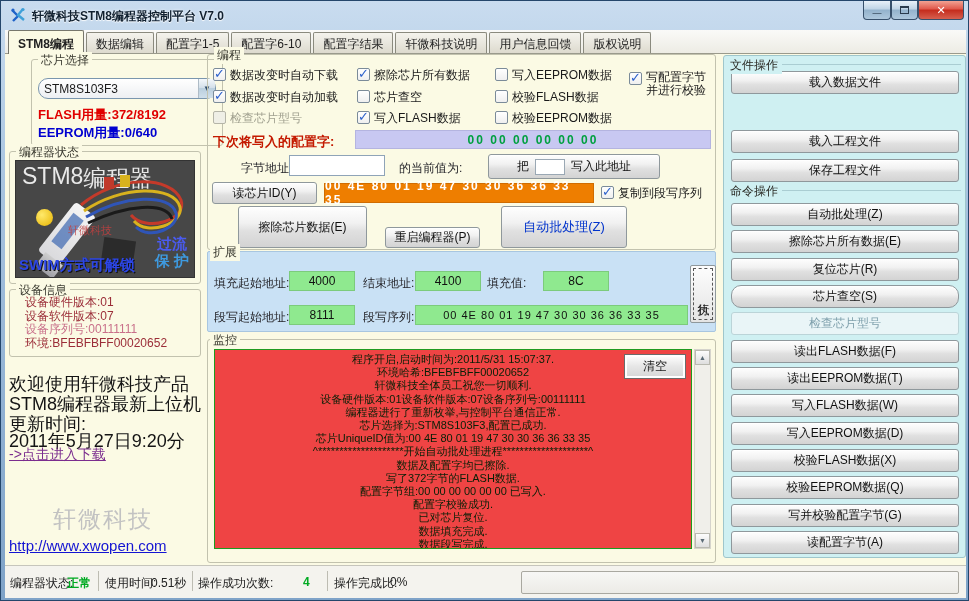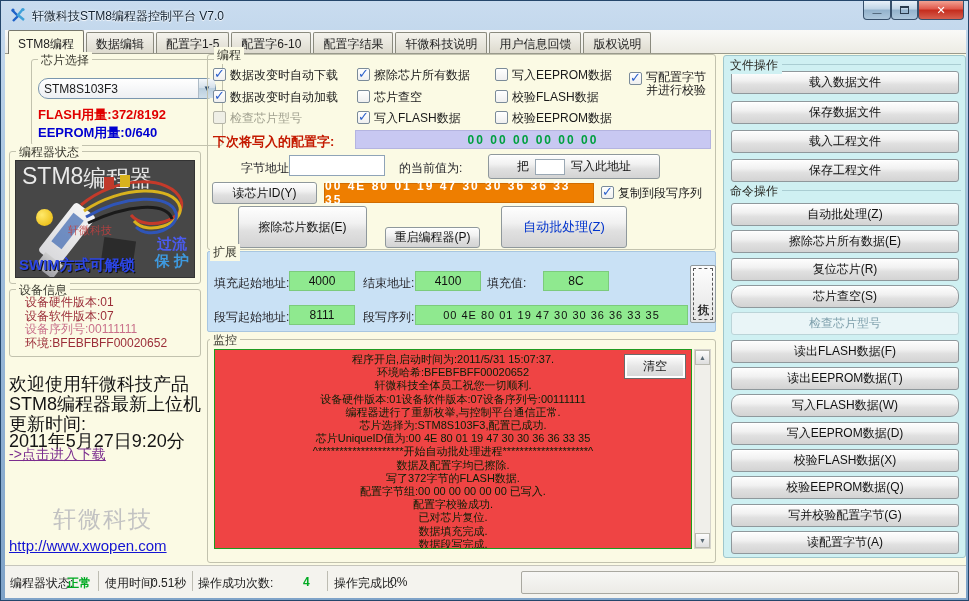--- a/index.html
+++ b/index.html
@@ -7,36 +7,36 @@
   body { font-family:"Liberation Sans","DejaVu Sans",sans-serif; font-size:12px; color:#1a1a1a; }
 
   .window { position:relative; width:969px; height:601px;
     background:linear-gradient(#C9DCEF,#A8C4E0 30%,#8FB0D2 70%,#7FA3C8);
     border:1px solid #24466B; }
 
   
   .titlebar { position:absolute; left:0; top:0; width:100%; height:29px; }
   .app-icon { position:absolute; left:9px; top:6px; width:16px; height:16px; }
   .title-text { position:absolute; left:31px; top:7px; font-size:12px; color:#102030;
-    text-shadow:0 0 3px rgba(255,255,255,.9), 0 1px 0 rgba(255,255,255,.7); }
+    text-shadow:0 0 3px rgba(255,255,255,.9), 0 1px 0 rgba(255,255,255,.7);font-weight:bold; }
   .capbtns { position:absolute; right:4px; top:0; display:flex; }
   .capbtn { height:19px; border:1px solid #37506B; border-top:none; display:flex; align-items:center;
     justify-content:center; color:#fff; font-size:11px; border-radius:0 0 4px 4px; margin-left:0;
     background:linear-gradient(#E8F1F9,#BFD4E6 45%,#93B2CC 50%,#AEC8DD); color:#2A3B4D; }
   .capbtn.min { width:28px; border-bottom-left-radius:4px; }
   .capbtn.max { width:27px; }
   .capbtn.close { width:46px; background:linear-gradient(#F2A293,#E0574A 45%,#C42B1C 50%,#D6604F); color:#fff; font-weight:bold; }
   .max-glyph { width:9px; height:8px; border:1px solid #2A3B4D; border-top-width:2px; }
 
   
   .tabstrip { position:absolute; left:4px; top:29px; width:961px; height:24px;
     background:linear-gradient(#FAFAF8,#EDECE4); border-bottom:1px solid #9A9A8C; display:flex; align-items:flex-end; padding-left:3px; }
   .tab { height:21px; margin-right:2px; padding:3px 9px 0; border:1px solid #8A8A7E; border-bottom:none;
     border-radius:2px 2px 0 0; background:linear-gradient(#F4F3ED,#DDDACE); font-size:12px; color:#222; }
-  .tab.active { height:24px; background:#FBFAE4; font-weight:normal; border-color:#77776C; margin-bottom:-1px; padding-top:5px; }
+  .tab.active { height:24px; background:#FBFAE4; font-weight:bold; border-color:#77776C; margin-bottom:-1px; padding-top:5px; }
 
   
   .content { position:absolute; left:4px; top:53px; width:961px; height:511px; background:#FBFAE4; }
 
   .group { position:absolute; border:1px solid #C2C2AE; border-radius:3px; }
   .glabel { position:absolute; top:-8px; left:6px; background:#FBFAE4; padding:0 3px; font-size:12px; color:#3A3A30; }
 
   
   .combo { position:absolute; display:flex; border:1px solid #7A96AE; background:linear-gradient(#fff,#EDEFF2);
     align-items:center; border-radius:10px; }
@@ -340,34 +340,33 @@
           <span class="varrow">▲</span>
           <span class="varrow">▼</span>
         </div>
       </div>
     </div>
 
     <div class="rightpanel" style="left:718px;top:1px;">
       <div class="rp-heading" style="top:1px;">文件操作</div>
       <div class="rp-line" style="top:8px;left:58px;width:179px;"></div>
       <div class="btn rp-btn" style="top:15px;">载入数据文件</div>
-      <div class="btn rp-btn" style="top:45px;">保存数据文件</div>
       <div class="btn rp-btn" style="top:74px;">载入工程文件</div>
       <div class="btn rp-btn" style="top:103px;">保存工程文件</div>
 
       <div class="rp-heading" style="top:127px;">命令操作</div>
       <div class="rp-line" style="top:134px;left:58px;width:179px;"></div>
       <div class="btn rp-btn" style="top:147px;">自动批处理(Z)</div>
       <div class="btn rp-btn" style="top:174px;">擦除芯片所有数据(E)</div>
       <div class="btn rp-btn" style="top:202px;">复位芯片(R)</div>
       <div class="btn rp-btn" style="top:229px;border-radius:10px;">芯片查空(S)</div>
       <div class="btn rp-btn disabledbtn" style="top:256px;">检查芯片型号</div>
       <div class="btn rp-btn" style="top:284px;">读出FLASH数据(F)</div>
       <div class="btn rp-btn" style="top:311px;">读出EEPROM数据(T)</div>
-      <div class="btn rp-btn" style="top:338px;border-radius:9px;">写入FLASH数据(W)</div>
+      <div class="btn rp-btn" style="top:338px;">写入FLASH数据(W)</div>
       <div class="btn rp-btn" style="top:366px;">写入EEPROM数据(D)</div>
       <div class="btn rp-btn" style="top:393px;">校验FLASH数据(X)</div>
       <div class="btn rp-btn" style="top:420px;">校验EEPROM数据(Q)</div>
       <div class="btn rp-btn" style="top:448px;">写并校验配置字节(G)</div>
       <div class="btn rp-btn" style="top:475px;">读配置字节(A)</div>
     </div>
   </div>
 
   <div class="statusbar">
     <span class="sb-item" style="left:5px;">编程器状态:</span>

